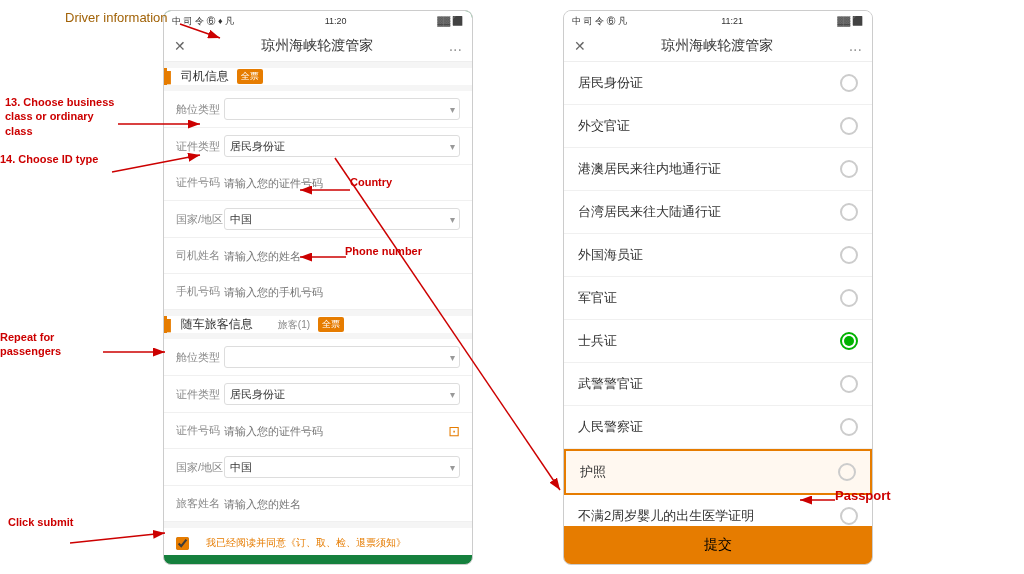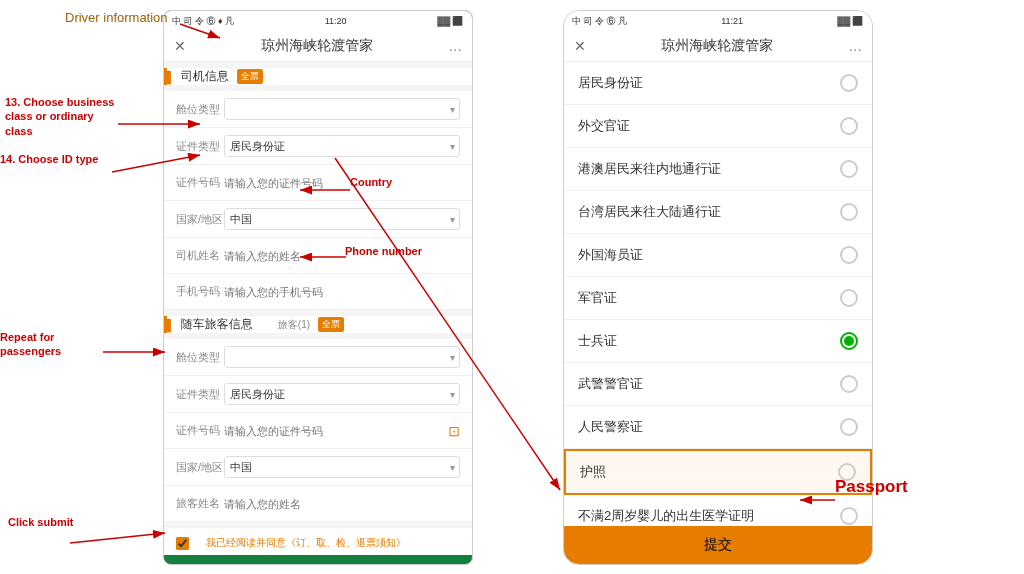--- a/index.html
+++ b/index.html
@@ -152,21 +152,21 @@
 
     
     .phone-right {
       position: absolute;
       left: 563px;
       top: 10px;
       width: 310px;
       height: 555px;
       background: #f5f5f5;
       border: 1.5px solid #ccc;
-      border-radius: 16px;
+      border-radius: 8px;
       overflow: hidden;
       font-size: 12px;
     }
 
     .dropdown-list {
       background: #fff;
       margin: 0;
     }
     .dropdown-item {
       display: flex;
@@ -269,23 +269,23 @@
     }
     .label-phone-num {
       position: absolute;
       top: 244px;
       left: 345px;
       font-size: 11px;
       color: #c00;
     }
     .label-passport {
       position: absolute;
-      top: 476px;
+      top: 488px;
       left: 835px;
-      font-size: 17px;
+      font-size: 13px;
       color: #c00;
     }
 
     
     .arrows-overlay {
       position: absolute;
       top: 0;
       left: 0;
       width: 1024px;
       height: 574px;

